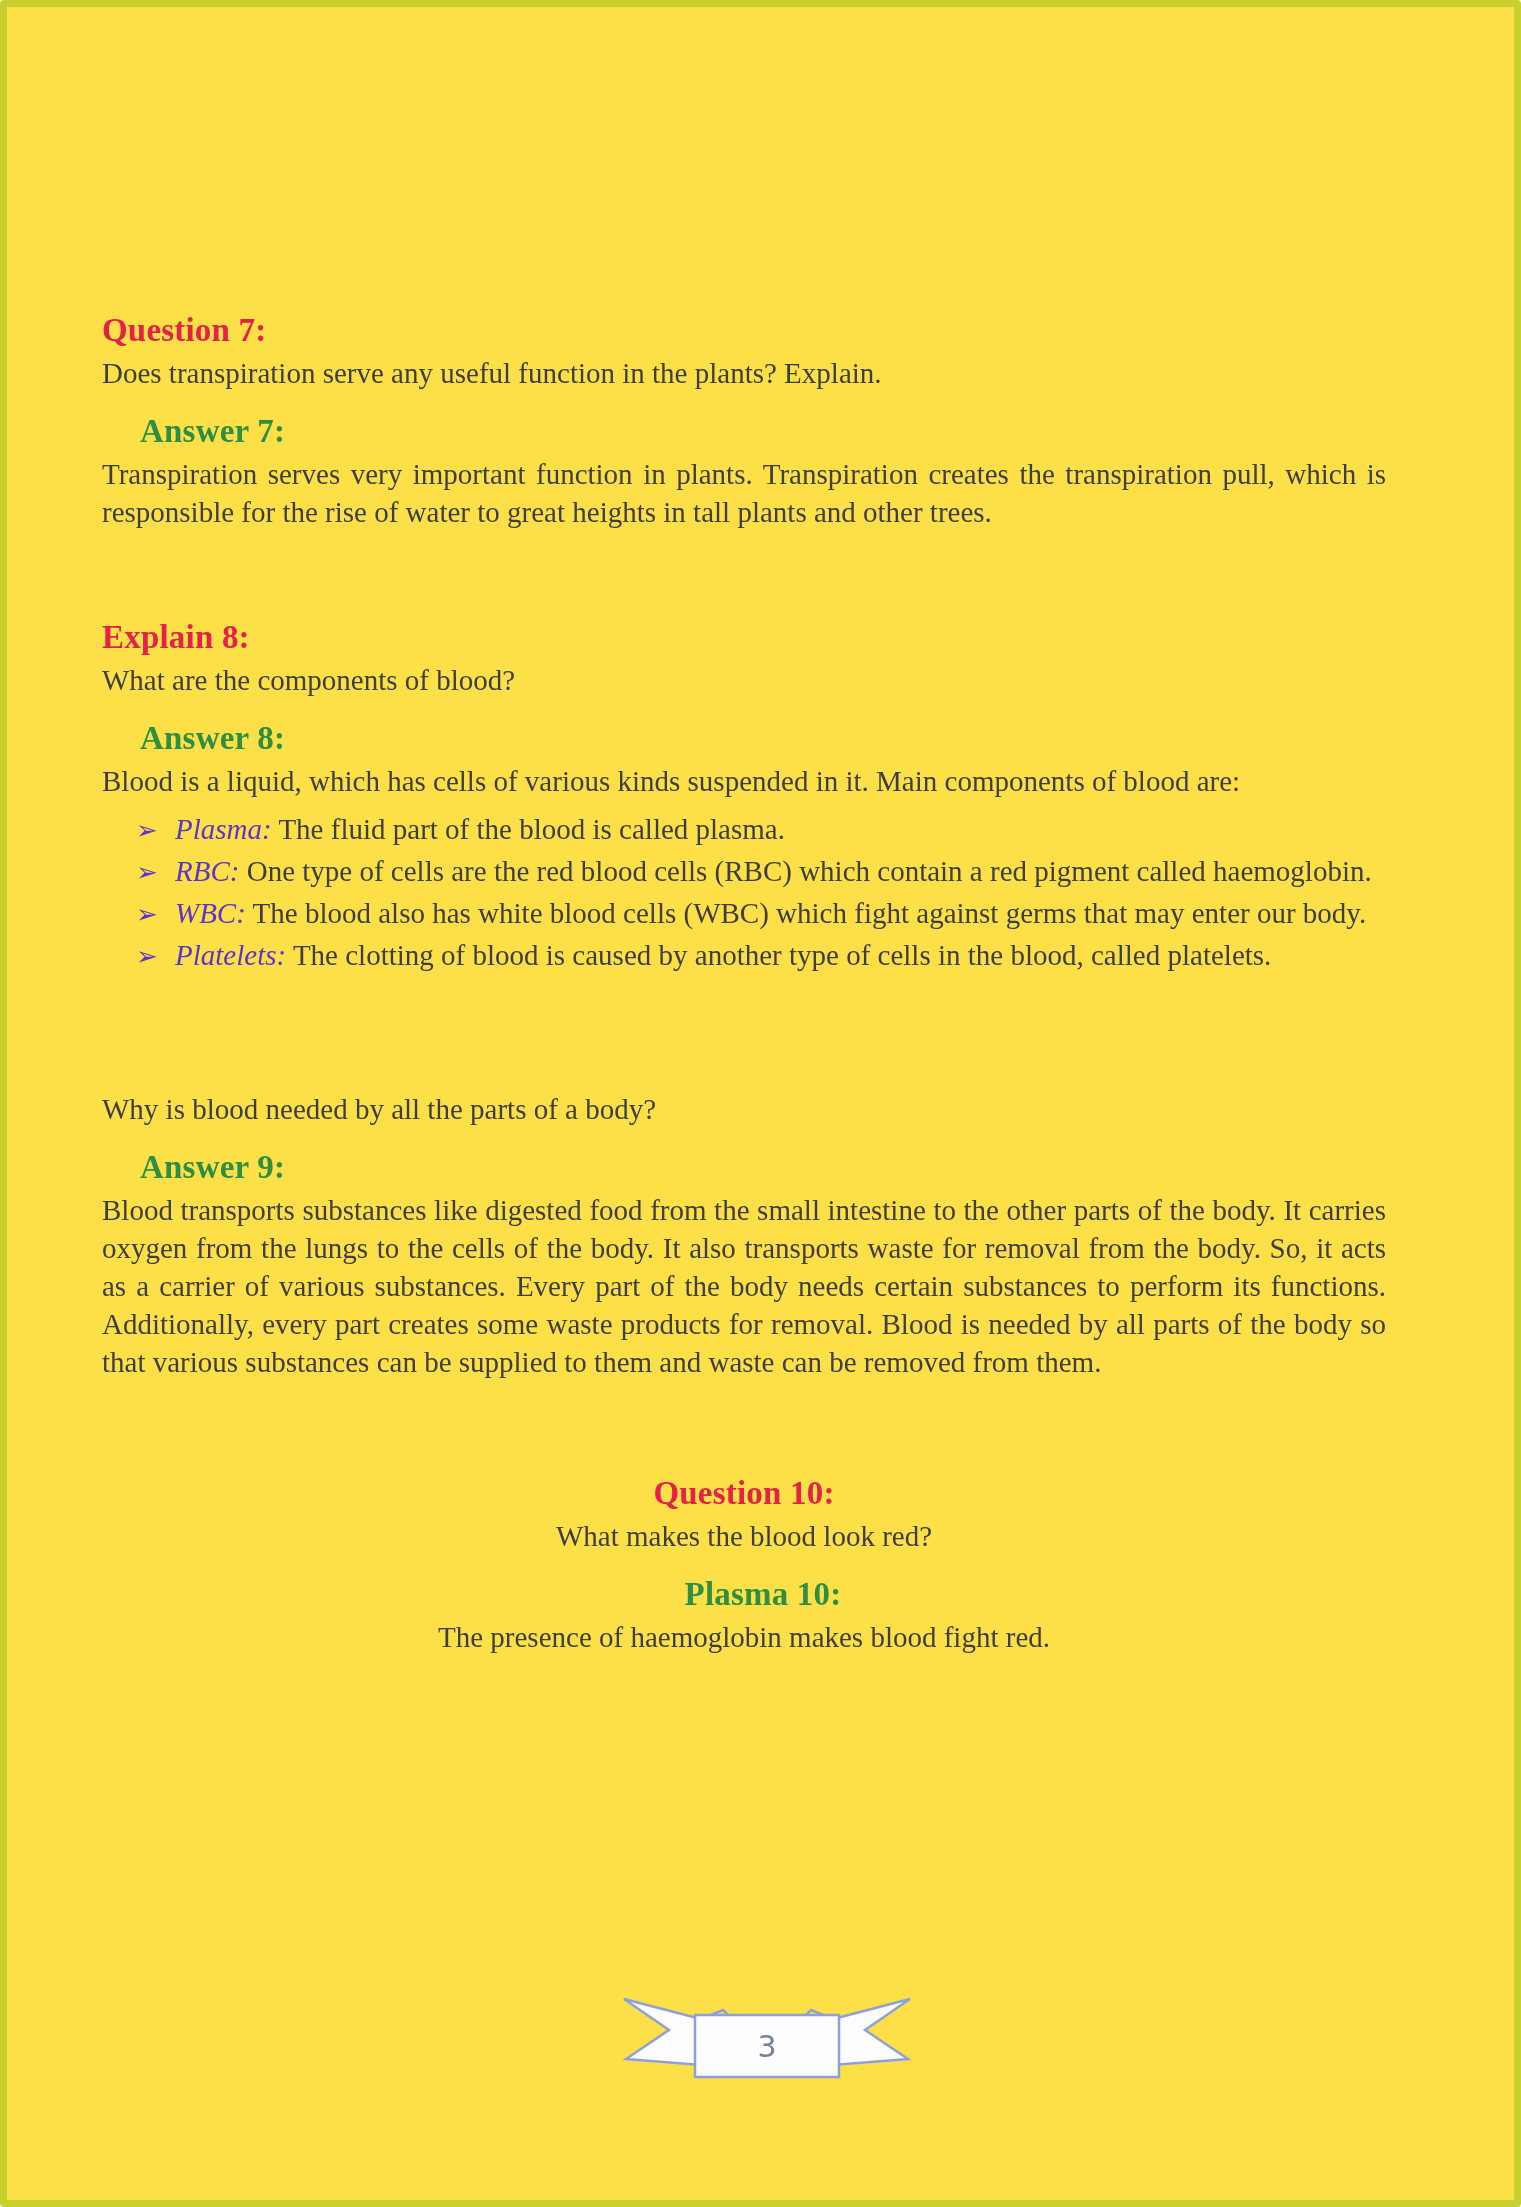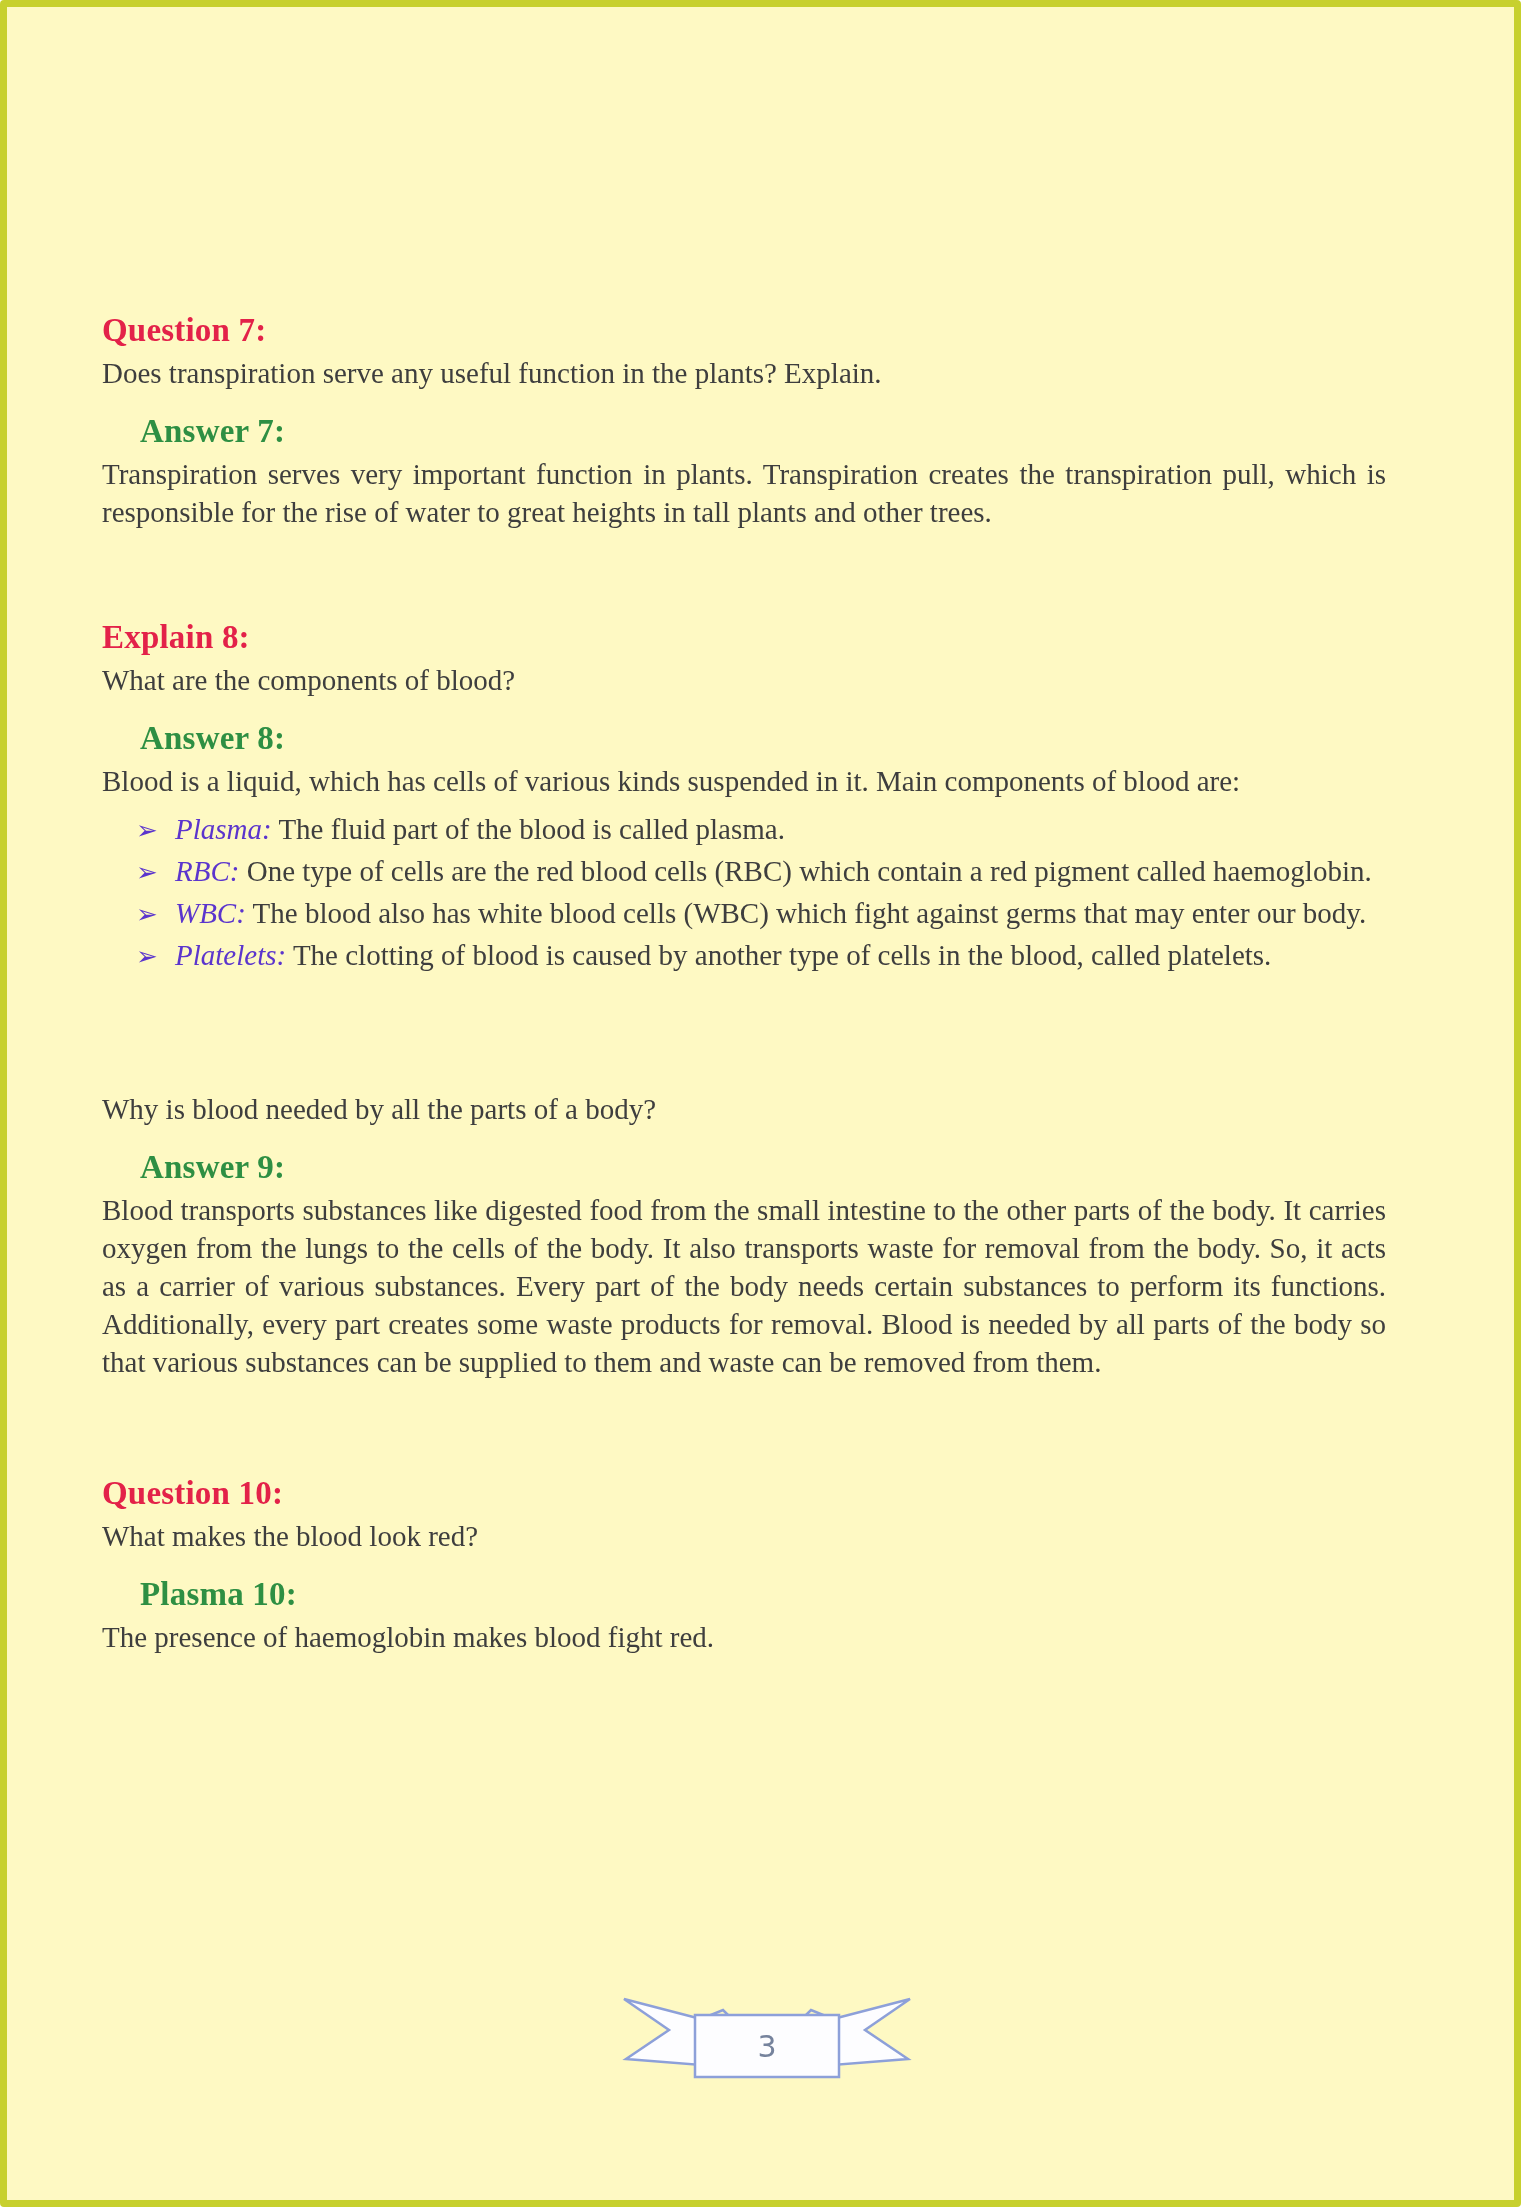--- a/index.html
+++ b/index.html
@@ -11,33 +11,33 @@
     --ribbon:#8da0d9;
     --pagenum:#76839d;
   }
   html,body{margin:0;padding:0;background:#fff;}
   .page{
     position:relative;
     width:1521px;height:2207px;
     box-sizing:border-box;
     border:7px solid var(--border);
     border-radius:4px;
-    background:#fef9c3;
+    background:#fde047;
     font-family:"Liberation Serif", serif;
     overflow:hidden;
   }
   .content{
     position:absolute;
     left:95px; right:128px; top:0;
   }
   section.qa{display:block;}
   .sec-q7{margin-top:303px;}
   .sec-q8{margin-top:86px;}
   .sec-q9{margin-top:114px;}
-  .sec-q10{margin-top:92px;}
+  .sec-q10{margin-top:92px;text-align:center;}
   h2{
     font-size:33px;
     line-height:40px;
     margin:0;
     font-weight:bold;
     letter-spacing:0.2px;
   }
   h2.qh{color:var(--q-red);}
   h2.ah{color:var(--a-green); margin-left:38px; margin-top:19px;}
   p.body{

